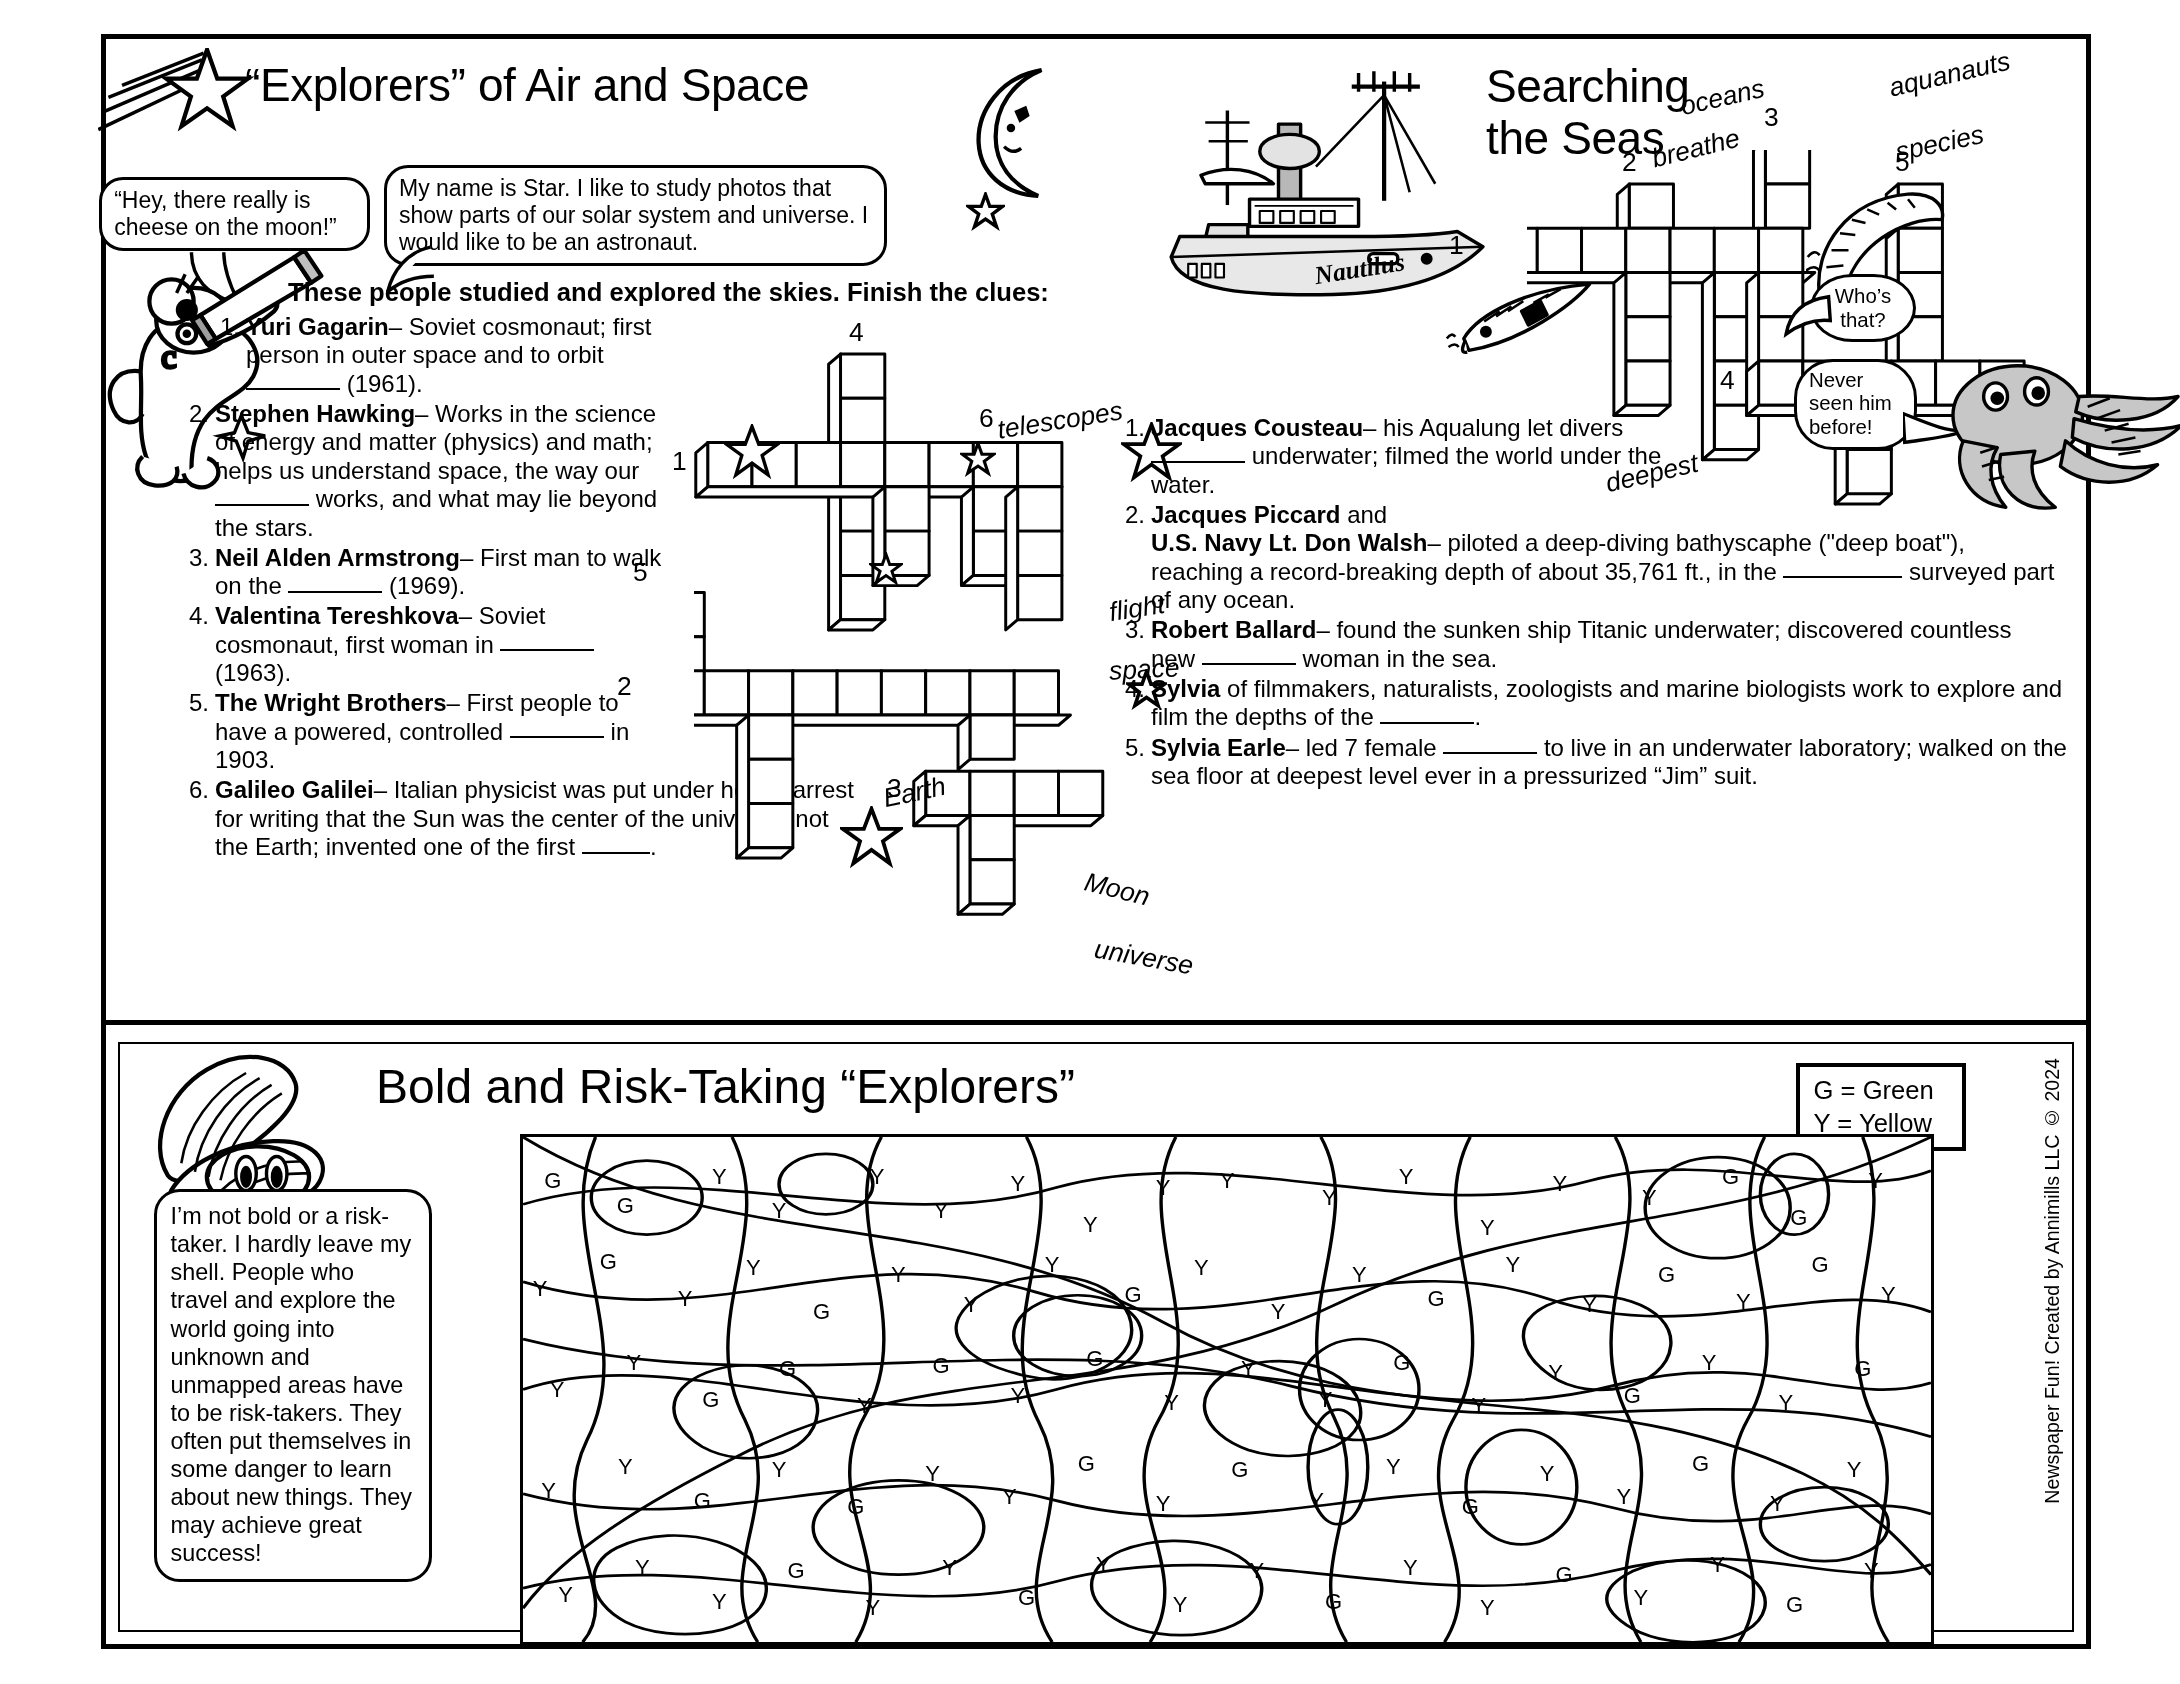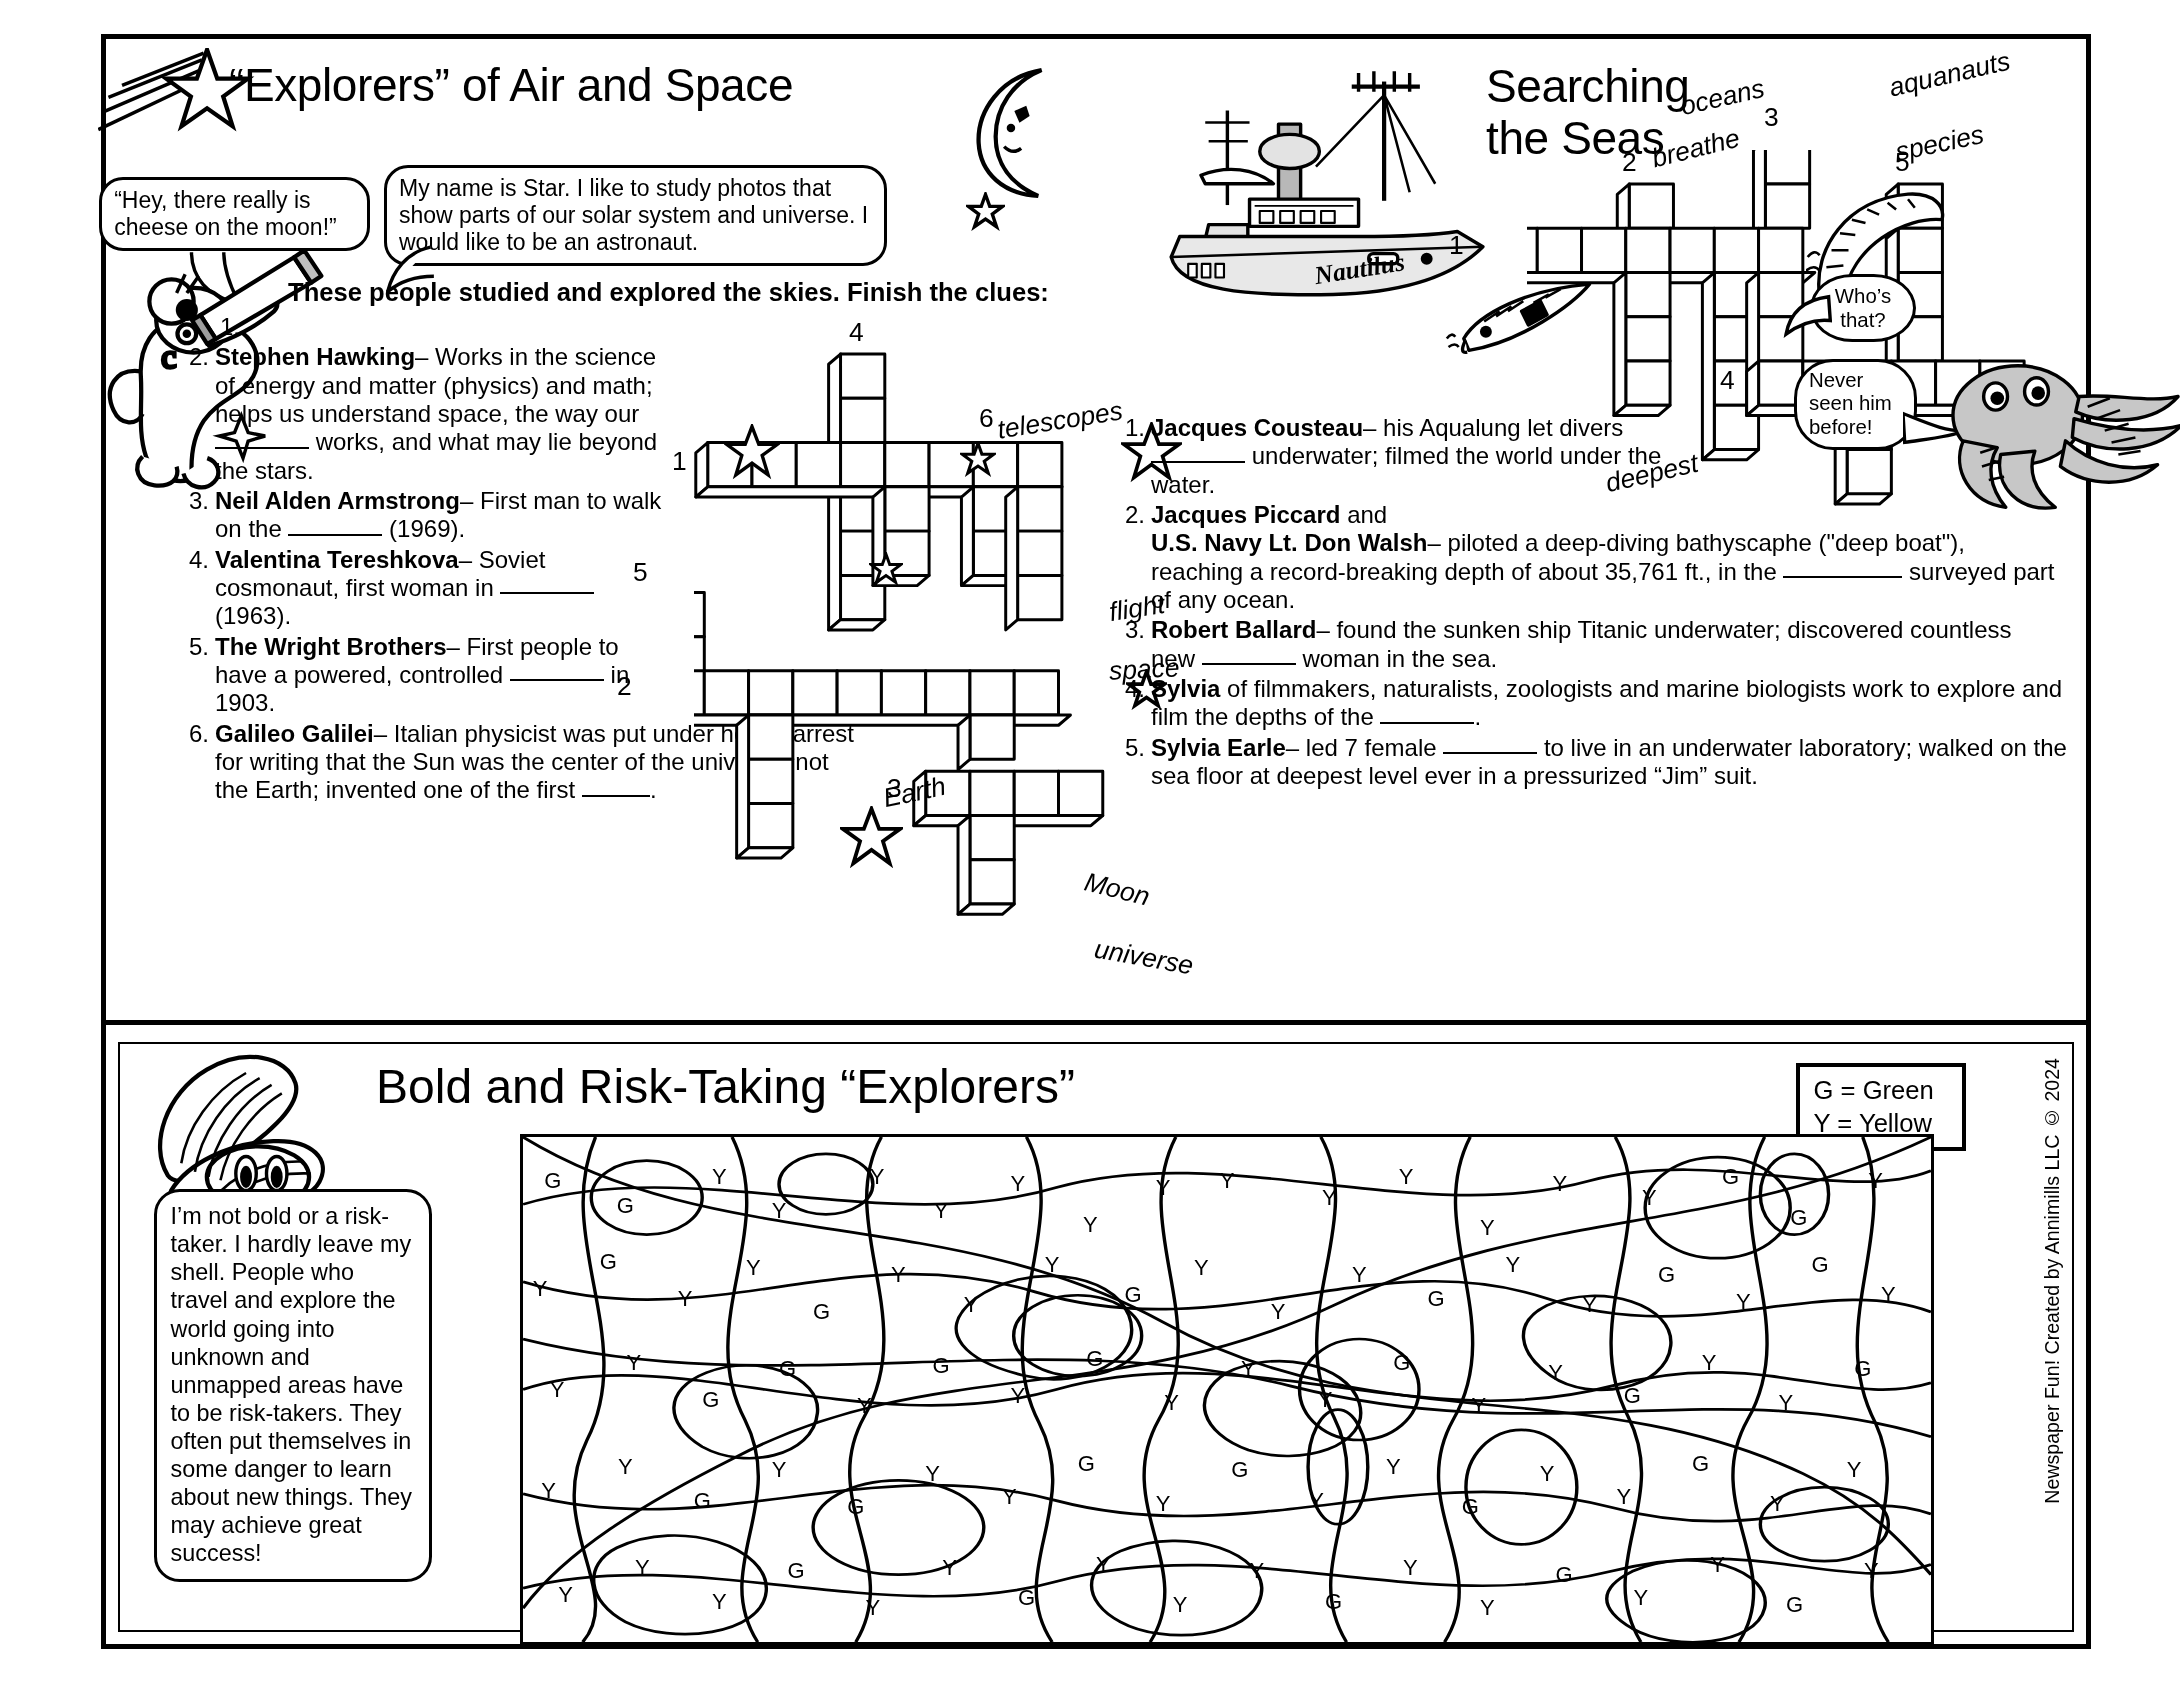--- a/index.html
+++ b/index.html
@@ -106,21 +106,21 @@
       <svg class="star" style="left:-8.5px; top:8.5px; width:213px; height:119px;" viewBox="0 0 250 140">
         <g fill="none" stroke="#000" stroke-width="4">
           <path d="M0 96 L118 40"></path>
             <path d="M4 76 L120 26"></path>
             <path d="M12 58 L122 14"></path>
             <path d="M28 44 L124 6"></path>
         </g>
         <path d="M128 2 L140 36 L176 36 L147 57 L158 92 L128 71 L98 92 L109 57 L80 36 L116 36 Z" fill="#fff" stroke="#000" stroke-width="5"></path>
       </svg>
 
-      <div class="hdr-title" style="position:absolute; left:123px; top:19px;text-align:right;">“Explorers” of Air and Space</div>
+      <div class="hdr-title" style="position:absolute; left:139px; top:19px;text-align:right;">“Explorers” of Air and Space</div>
 
       <svg class="star" style="left:852px; top:25.6px; width:111px; height:136px;" viewBox="0 0 130 160">
         <path d="M98 6 C50 14 22 54 24 92 C26 128 54 152 94 154 C62 140 44 116 44 84 C44 50 64 20 98 6 Z" fill="#fff" stroke="#000" stroke-width="5"></path>
         <path d="M66 54 l14 -6 l4 12 l-12 8 z" fill="#000"></path>
         <circle cx="62" cy="74" r="5" fill="#000"></circle>
         <path d="M54 96 q10 10 20 2" fill="none" stroke="#000" stroke-width="4"></path>
       </svg>
 
       <svg class="star" style="left:860px; top:153px; width:39px; height:39px;" viewBox="0 0 46 46">
         <path d="M23 3 L28 17 L43 17 L31 26 L36 41 L23 32 L10 41 L15 26 L3 17 L18 17 Z" fill="#fff" stroke="#000" stroke-width="4"></path>
@@ -171,20 +171,21 @@
         <path d="M92 108 l10 -22 M104 108 l14 -20" fill="none" stroke="#000" stroke-width="4"></path>
         <text x="74" y="196" font-size="40" font-family="Liberation Serif, serif" fill="none" stroke="#000" stroke-width="4">c</text>
         <path d="M160 272 l8 -20 l8 20 l20 4 l-20 6 l-6 20 l-8 -20 l-20 -6 z" fill="#fff" stroke="#000" stroke-width="4"></path>
       </svg>
 
       <div class="bold-lead" style="position:absolute; left:182px; top:239px; font-size:25.6px;">These people studied and explored the skies. Finish the clues:</div>
 
       <ol class="clue-list" style="position:absolute; left:83px; top:274px; width:477px;">
         <li class="clue" style="padding-left:31px;">
           <span class="num">1.</span>
+          <span class="body"><b>Yuri Gagarin</b><span>–</span><span> Soviet cosmonaut; first person in outer space and to orbit </span><span class="blank b-m"></span><span> (1961).</span></span>
         </li>
         <li class="clue">
           <span class="num">2.</span>
           <span class="body"><b>Stephen Hawking</b><span>–</span><span> Works in the science of energy and matter (physics) and math; helps us understand space, the way our </span><span class="blank b-m"></span><span> works, and what may lie beyond the stars.</span></span>
         </li>
         <li class="clue">
           <span class="num">3.</span>
           <span class="body"><b>Neil Alden Armstrong</b><span>–</span><span> First man to walk on the </span><span class="blank b-m"></span><span> (1969).</span></span>
         </li>
         <li class="clue">

